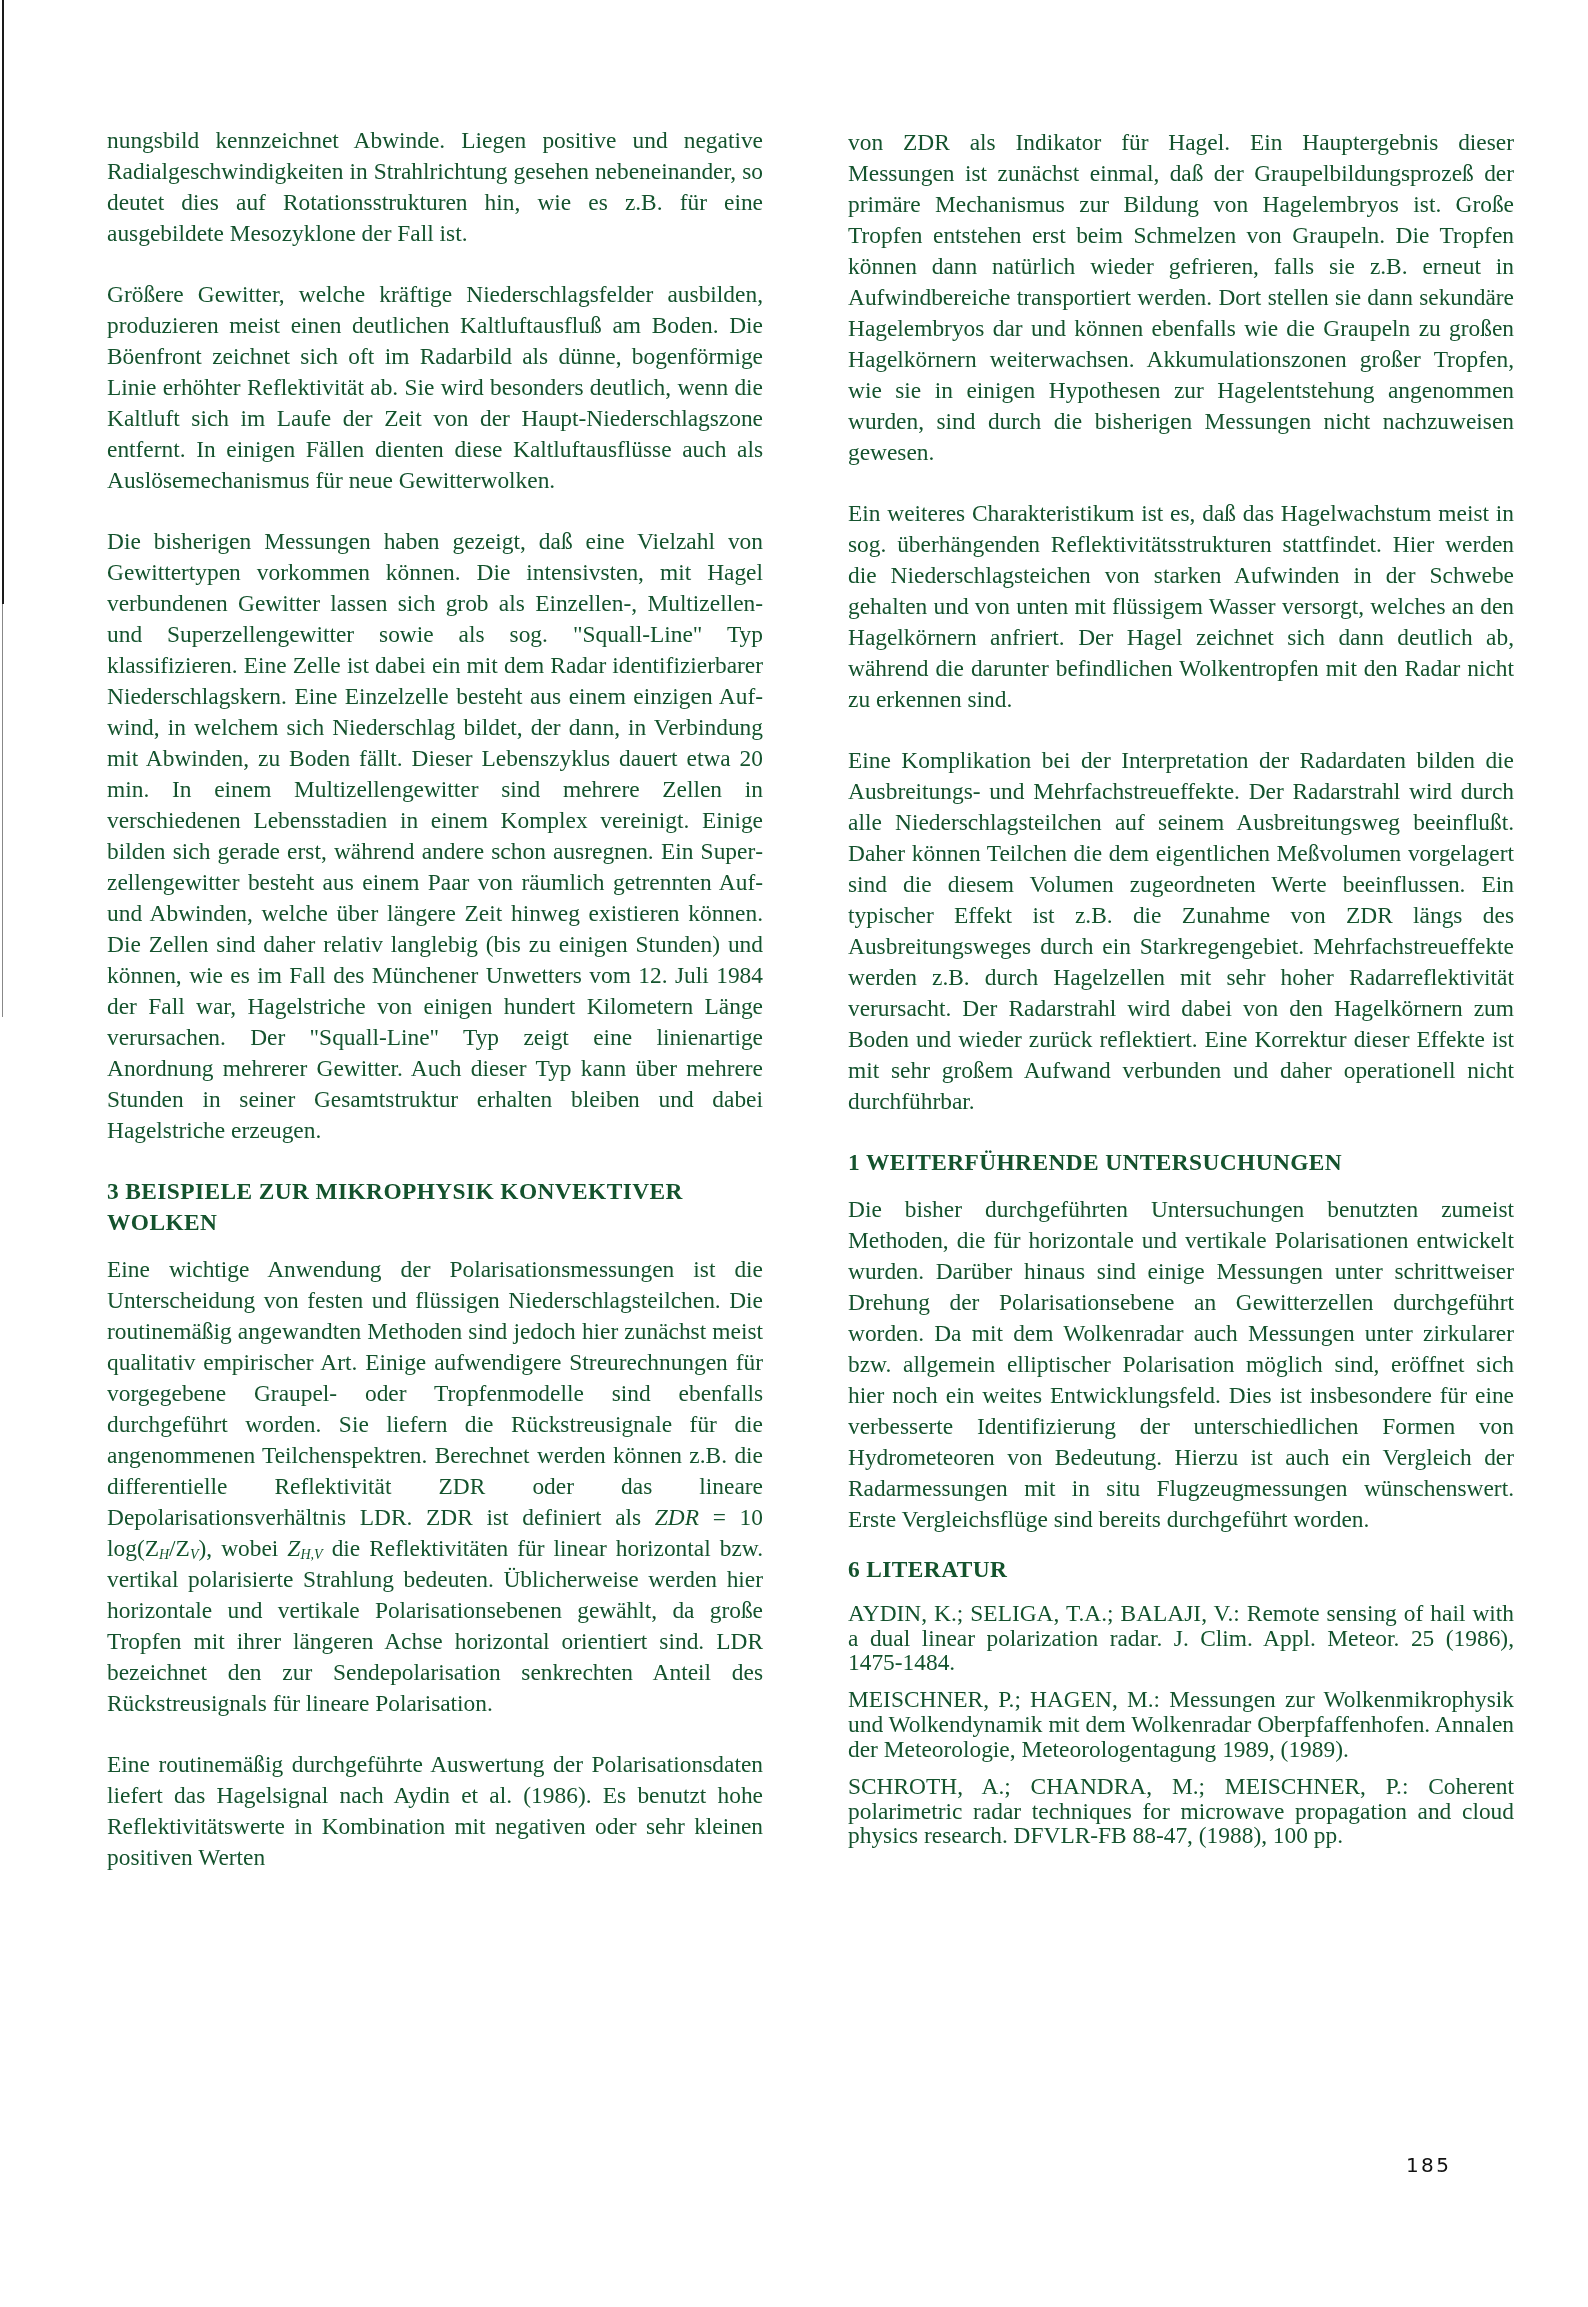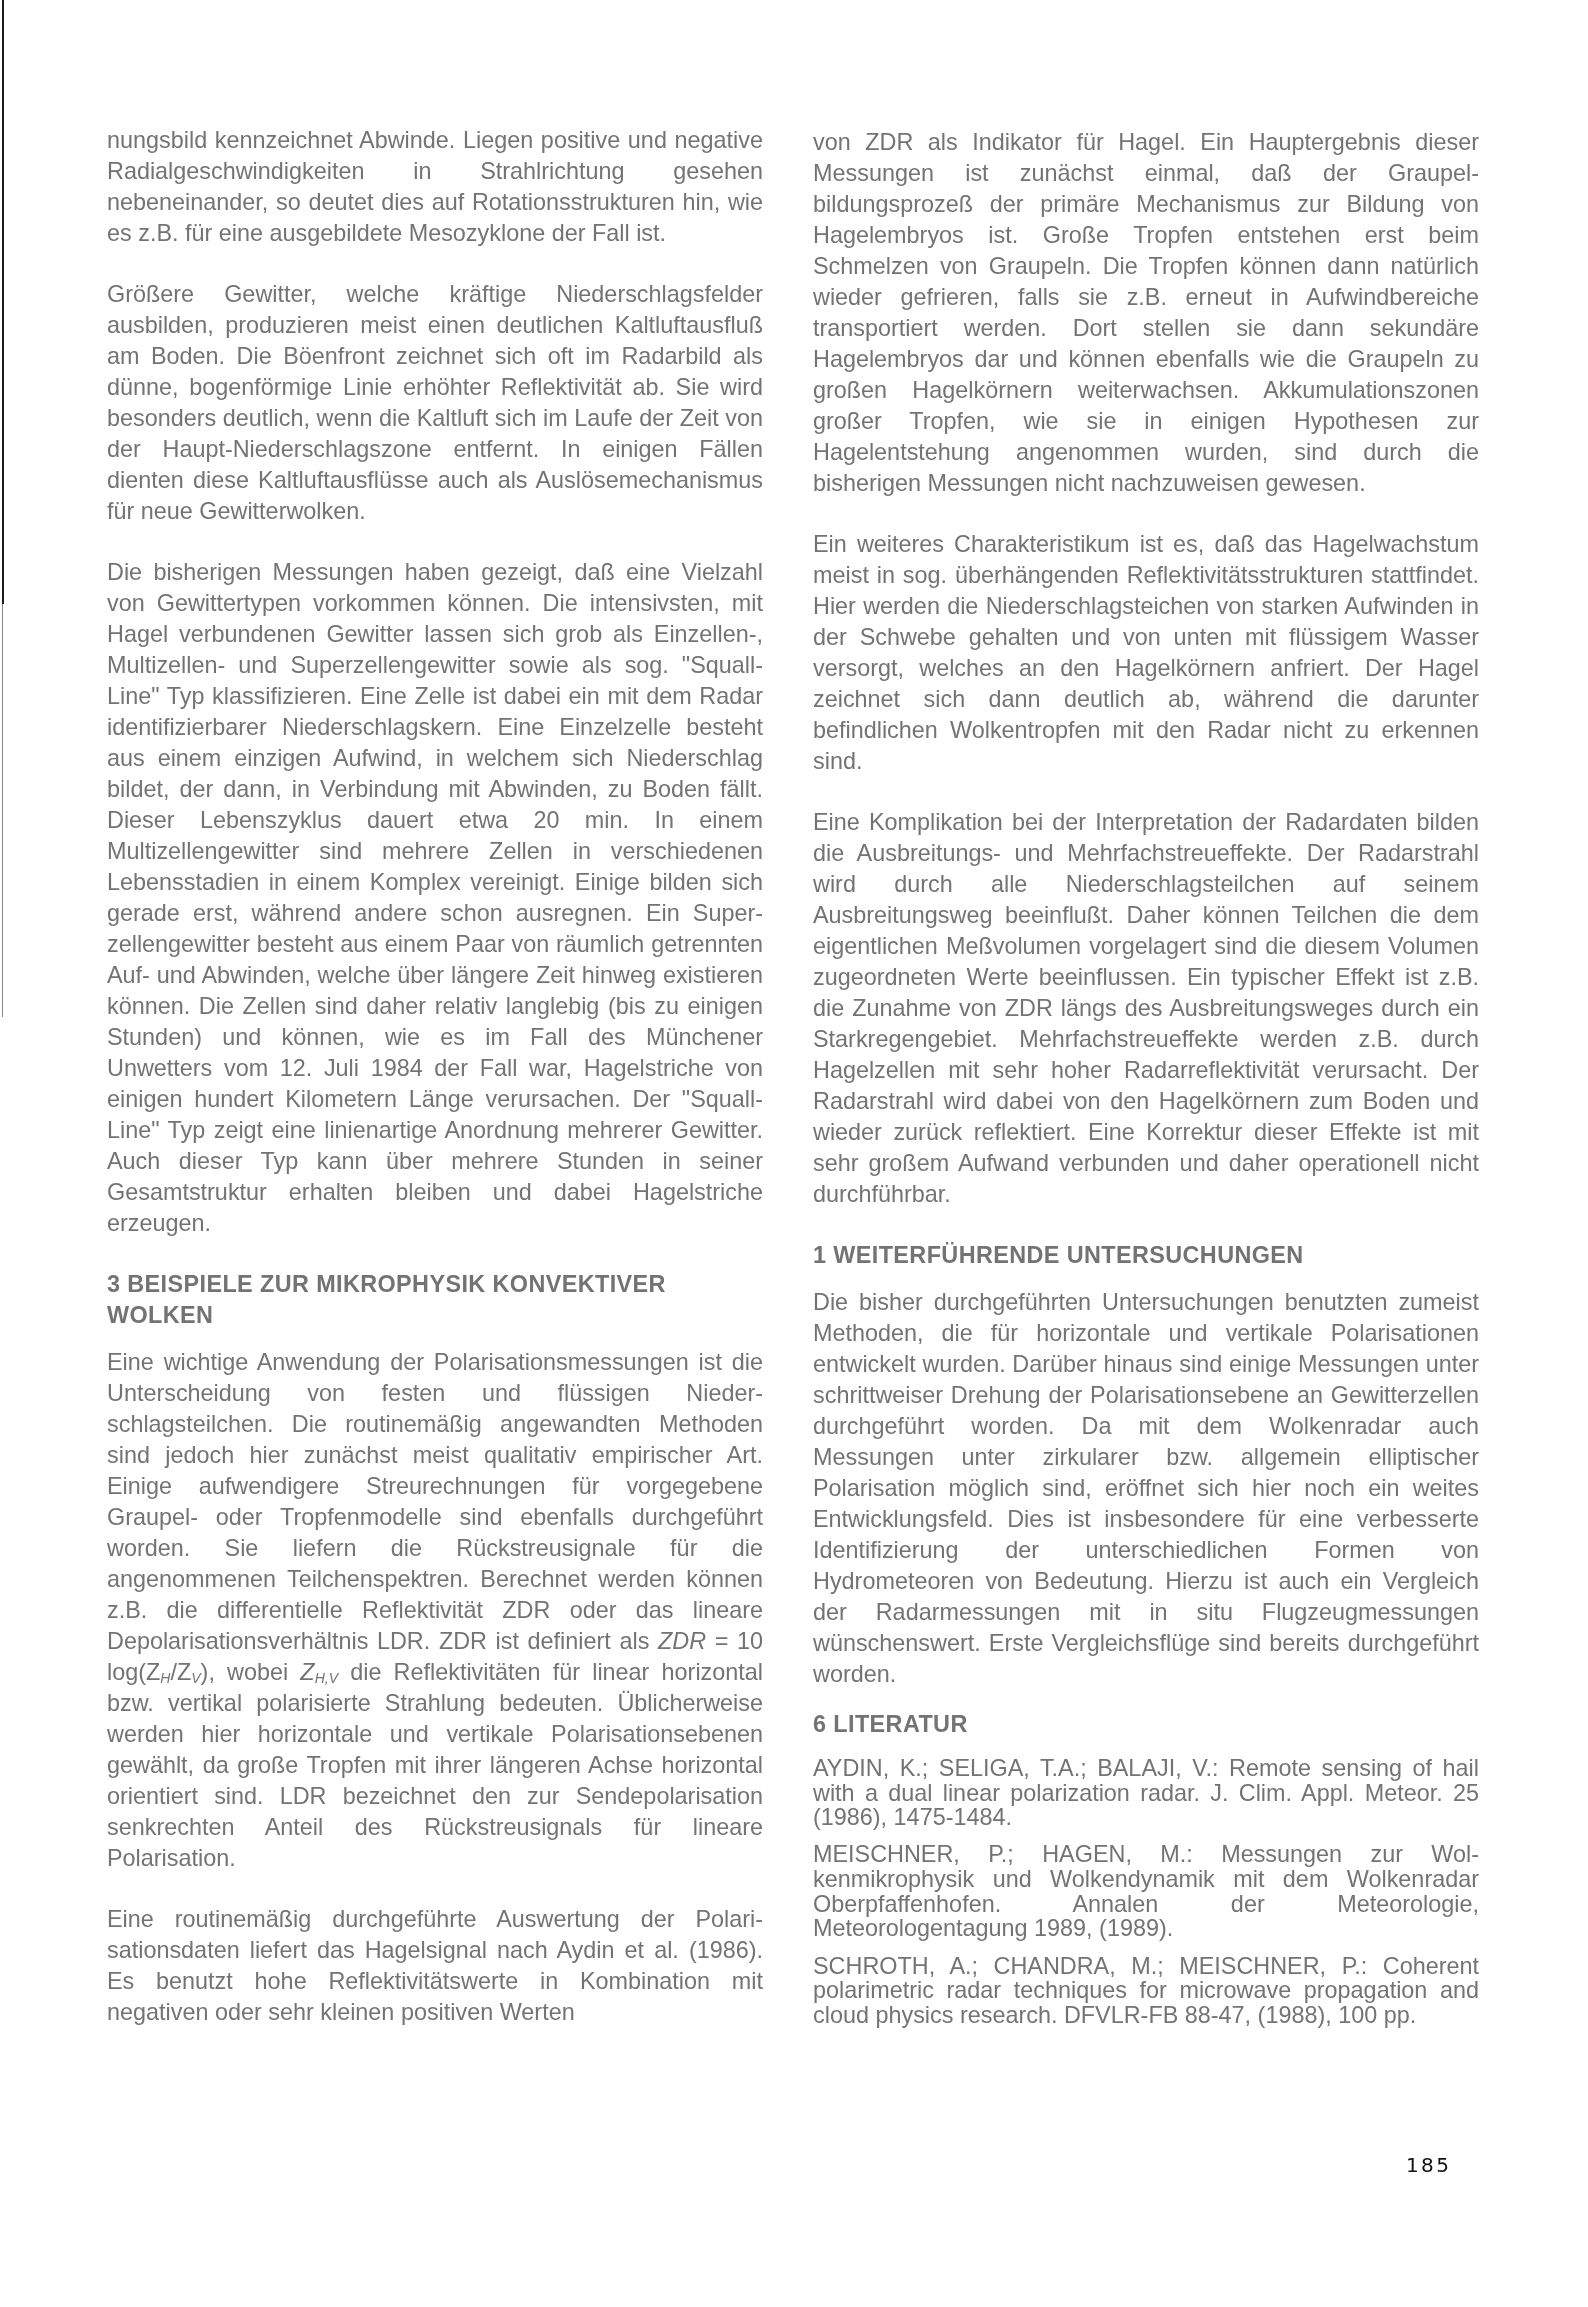--- a/index.html
+++ b/index.html
@@ -1,22 +1,22 @@
 <!DOCTYPE html>
 <html style="font-size:12.7px"><head>
 <meta charset="utf-8">
 <style>
   html, body { margin: 0; padding: 0; background: #ffffff; }
   body { width: 1589px; height: 2307px; position: relative; overflow: hidden; }
   .edge-line { position: absolute; left: 1.6px; top: 0; width: 2.4px; height: 604px; background: #1a1a1a; }
   .edge-line2 { position: absolute; left: 2.4px; top: 604px; width: 0.8px; height: 413px; background: #888; }
-  .col { position: absolute; top: 125px; font-family: Liberation Sans, sans-serif;
-         font-size: 23.4px; line-height: 31px; color: #737373; text-align: justify; hyphens: manual; }
+  .col { position: absolute; top: 125px; font-family: Liberation Serif, serif;
+         font-size: 23.4px; line-height: 31px; color: #14532d; text-align: justify; hyphens: manual; }
   .col-left { left: 107px; width: 656px; }
-  .col-right { left: 813px; width: 666px; top: 127px; }
+  .col-right { left: 848px; width: 666px; top: 127px; }
   .para { margin: 0 0 30px 0; }
   .heading { margin: 3.2px 0 16px 0; font-size: 23.4px; letter-spacing: 0.4px; text-align: left; }
   .ref { margin: 0 0 12.7px 0; line-height: 24.6px; }
   .math { font-style: italic; }
   sub { font-size: 60%; font-style: italic; vertical-align: -3.2px; line-height: 0; }
   .page-number { position: absolute; left: 1406px; top: 2153px; font-family: "DejaVu Sans", sans-serif;
                  font-size: 20px; color: #111; letter-spacing: 2.4px; }
 </style>
 </head>
 <body>

